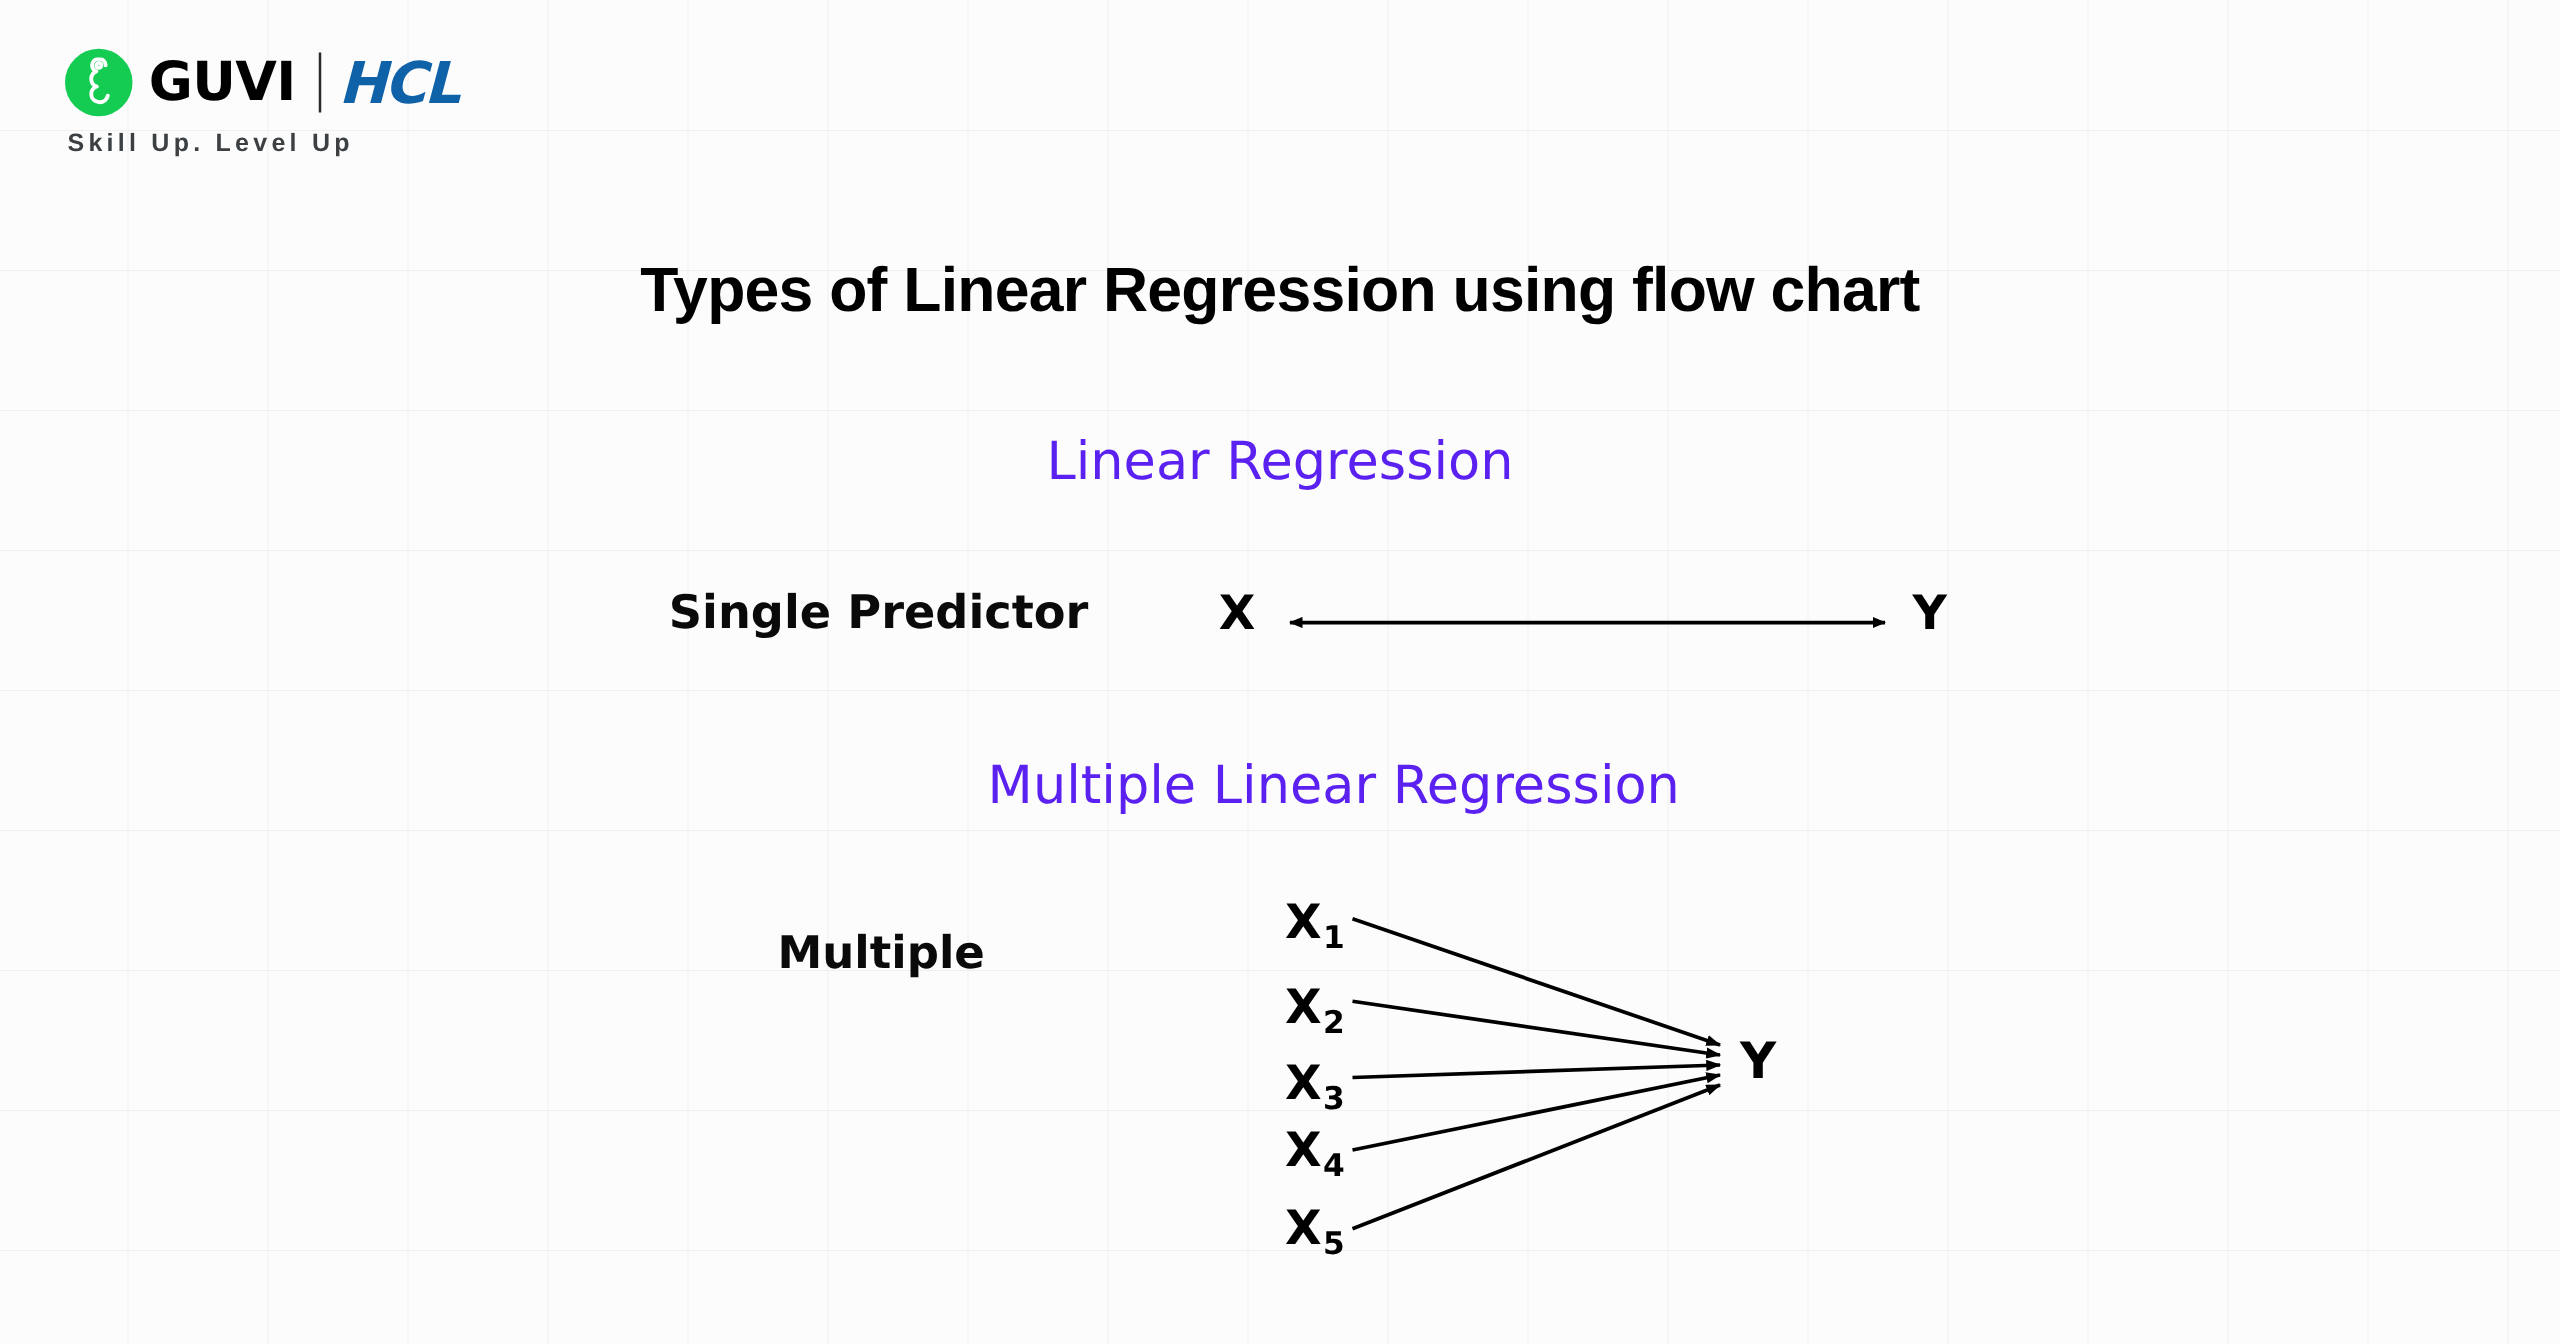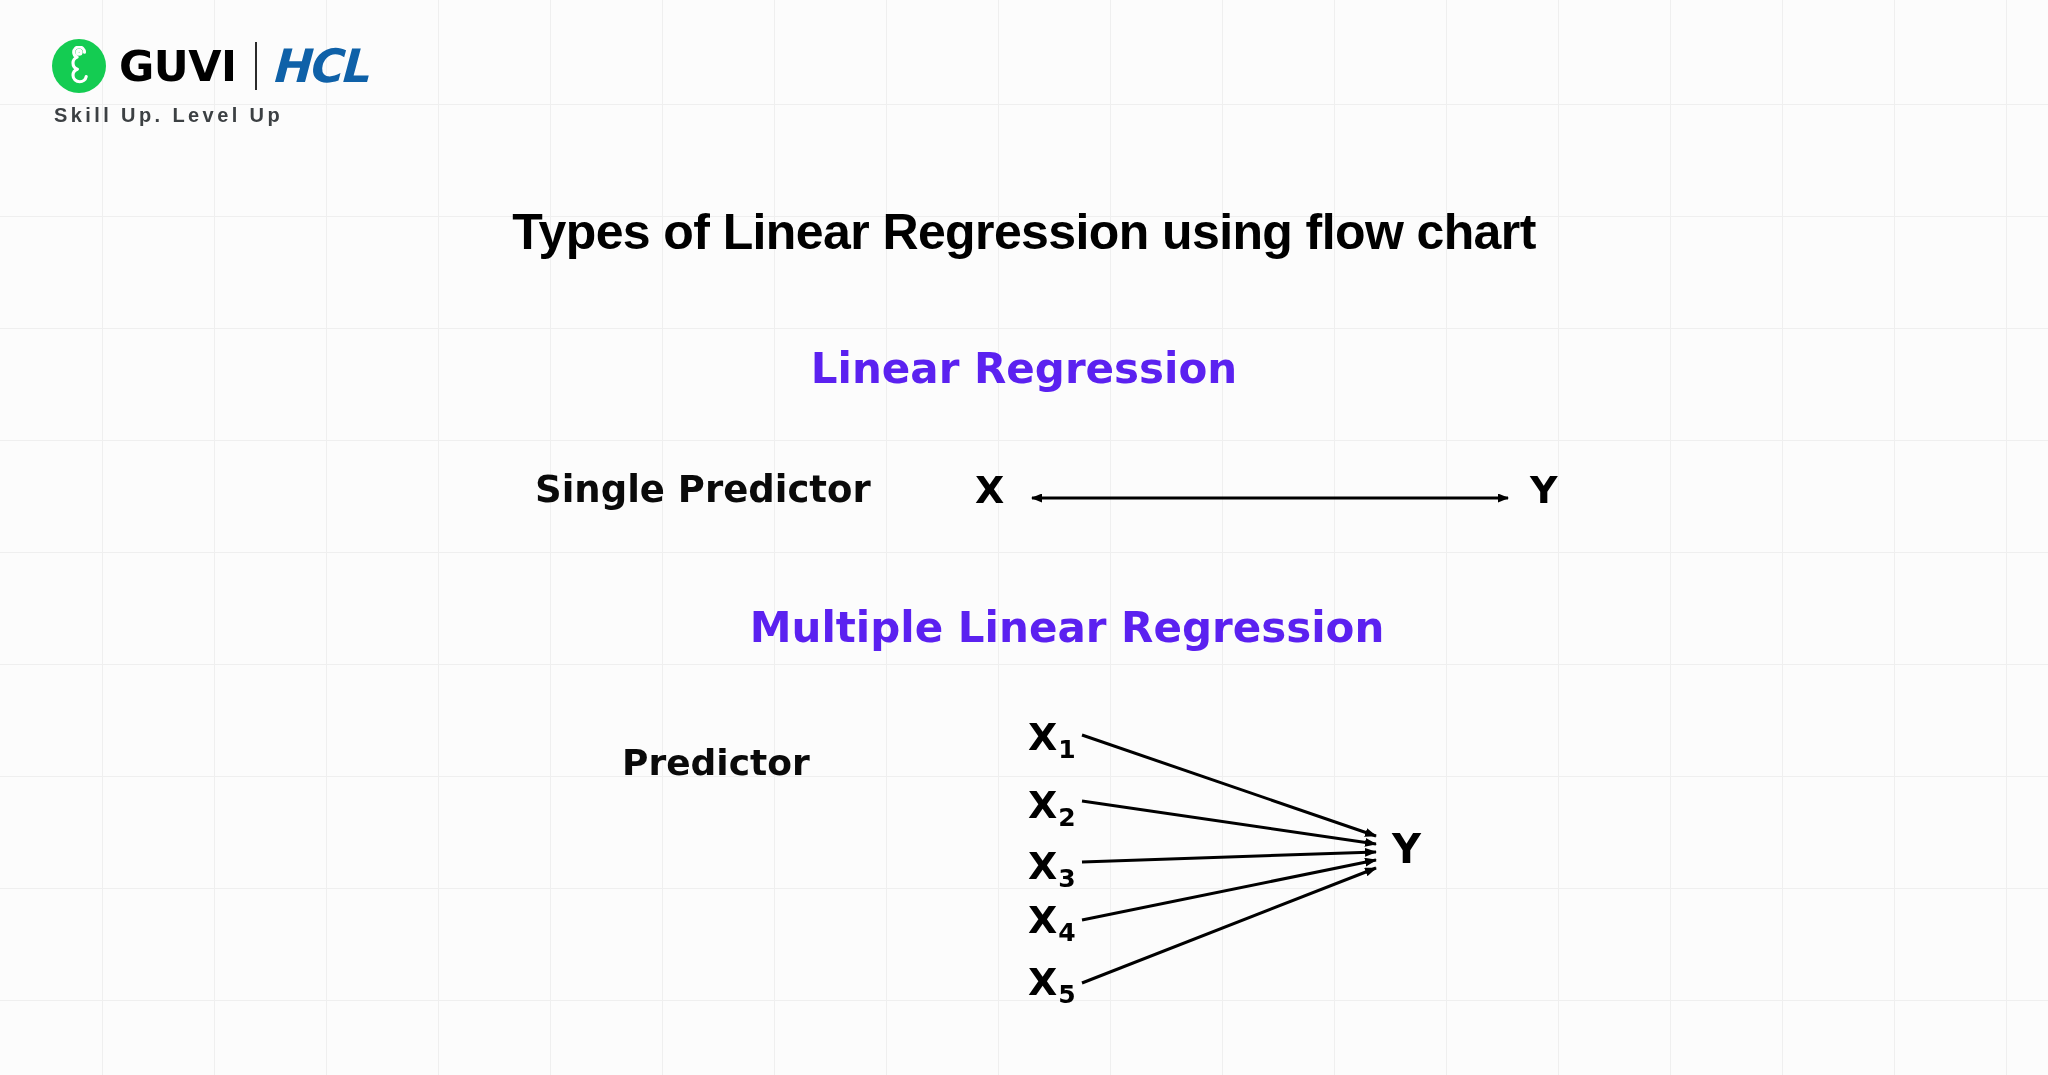--- a/index.html
+++ b/index.html
@@ -110,21 +110,21 @@
     letter-spacing: -0.6px;
     color: #000000;
   }
 
   .section-heading {
     position: absolute;
     left: 0;
     width: 2048px;
     text-align: center;
     font-family: "DejaVu Sans", sans-serif;
-    font-weight: 700;
+    font-weight: 400;
     color: #5b21f0;
   }
 
   #heading-linear {
     top: 344px;
     font-size: 42px;
   }
 
   #heading-multiple {
     top: 603px;
@@ -294,21 +294,21 @@
     </svg>
 
     <span class="var-y-single">Y</span>
   </div>
 
   <h2 class="section-heading" id="heading-multiple">Multiple Linear Regression</h2>
 
   <div class="multi-block">
 
     <div class="label-multiple-predictor">
-      <div>Predictor</div>
+      <div>Multiple</div>
     </div>
 
     <div class="predictor-list">
       <span class="predictor-node" style="top:28px">
         <span>X</span><sub>1</sub>
       </span>
       <span class="predictor-node" style="top:96px">
         <span>X</span><sub>2</sub>
       </span>
       <span class="predictor-node" style="top:157px">

